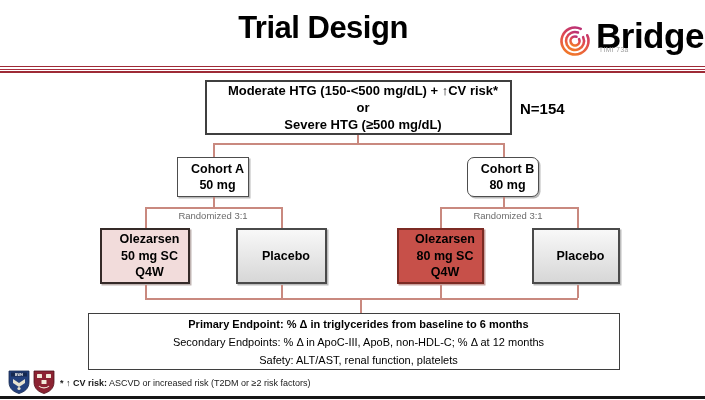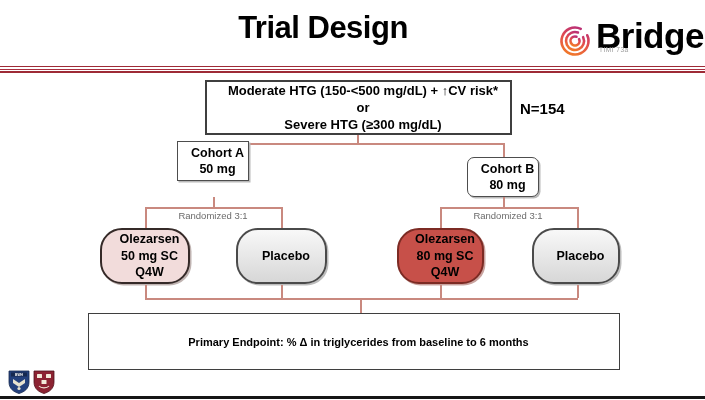--- a/index.html
+++ b/index.html
@@ -27,23 +27,23 @@
   .bottom-bar{position:absolute;left:0;top:396px;width:705px;height:3px;background:#161616;}
   
   .box{
     position:absolute;box-sizing:border-box;background:#fff;border:2px solid #3f3f3f;
     display:flex;flex-direction:column;align-items:center;justify-content:center;
     text-align:center;font-weight:bold;padding-left:9px;
   }
   .elig-box{left:205px;top:80px;width:307px;height:55px;font-size:13px;line-height:17px;}
   .n-label{position:absolute;left:520px;top:100px;font-size:15px;font-weight:bold;}
   .cohort{width:72px;height:40px;font-size:12.5px;line-height:16px;border-width:1.5px;border-color:#4d4d4d;box-shadow:1.5px 1.5px 0 #b9b9b9;}
-  .cohort-a{left:177px;top:141px;}
+  .cohort-a{left:177px;top:157px;}
   .cohort-b{left:467px;top:157px;border-radius:7px;}
-  .arm{height:56px;font-size:12.5px;line-height:16.5px;top:228px;border-radius:22px;}
+  .arm{height:56px;font-size:12.5px;line-height:16.5px;top:228px;}
   .arm-olez50{left:100px;width:90px;background:#F2DCDB;border:2.5px solid #352a28;box-shadow:1.5px 1.5px 0 #c0b4b2;}
   .arm-olez80{left:397px;width:87px;background:#C75049;border:2.5px solid #7c2b24;box-shadow:1.5px 1.5px 0 #c9a39f;}
   .arm-placebo-a{left:236px;width:91px;background:linear-gradient(180deg,#f8f8f8,#d7d7d7);border:2.5px solid #4a4a4a;box-shadow:1.5px 1.5px 0 #bdbdbd;}
   .arm-placebo-b{left:532px;width:88px;background:linear-gradient(180deg,#f8f8f8,#d7d7d7);border:2.5px solid #4a4a4a;box-shadow:1.5px 1.5px 0 #bdbdbd;}
   .endpoint-box{left:88px;top:313px;width:532px;height:57px;font-weight:normal;font-size:11px;line-height:18px;border-width:1.8px;}
   .endpoint-box .primary{font-weight:bold;}
   
   .line{position:absolute;background:#C9897F;}
   .rand-label{position:absolute;color:#6b6b6b;font-size:10px;text-align:center;width:120px;}
   
@@ -77,21 +77,21 @@
     </svg>
     <div class="bridge-word">Bridge</div>
     <div class="bridge-sub">TIMI 73a</div>
   </div>
 
   <div class="divider"></div>
 
   <div class="box elig-box">
     <div>Moderate HTG (150-&lt;500 mg/dL) + ↑CV risk*</div>
     <div>or</div>
-    <div>Severe HTG (≥300 mg/dL)</div>
+    <div>Severe HTG (≥500 mg/dL)</div>
   </div>
   <div class="n-label">N=154</div>
 
   <div class="line" style="left:357px;top:135px;width:1.5px;height:8px;"></div>
   <div class="line" style="left:213px;top:143px;width:291px;height:1.5px;"></div>
   <div class="line" style="left:213px;top:143px;width:1.5px;height:14px;"></div>
   <div class="line" style="left:503px;top:143px;width:1.5px;height:14px;"></div>
 
   <div class="box cohort cohort-a">
     <div>Cohort A</div>
@@ -133,36 +133,41 @@
 
   <div class="line" style="left:145px;top:285px;width:1.5px;height:13px;"></div>
   <div class="line" style="left:281px;top:285px;width:1.5px;height:13px;"></div>
   <div class="line" style="left:440px;top:285px;width:1.5px;height:13px;"></div>
   <div class="line" style="left:577px;top:285px;width:1.5px;height:13px;"></div>
   <div class="line" style="left:145px;top:298px;width:433px;height:1.5px;"></div>
   <div class="line" style="left:360px;top:298px;width:1.5px;height:15px;"></div>
 
   <div class="box endpoint-box">
     <div class="primary">Primary Endpoint: % Δ in triglycerides from baseline to 6 months</div>
+    <div>Secondary Endpoints: % Δ in ApoC-III, ApoB, non-HDL-C; % Δ at 12 months</div>
+    <div>Safety: ALT/AST, renal function, platelets</div>
   </div>
 
   <div class="bwh-logo">
     <svg width="22" height="24" viewBox="0 0 22 24">
       <path d="M1 1 H21 V12 C21 19 16 22 11 23.5 C6 22 1 19 1 12 Z" fill="#24417D" stroke="#16294f" stroke-width="0.8"></path>
       <rect x="3" y="2.5" width="16" height="4" fill="#16294f"></rect>
       <text x="11" y="5.9" text-anchor="middle" font-family="Liberation Sans, sans-serif" font-size="3.4" fill="#ffffff" font-weight="bold">BWH</text>
       <path d="M5 9 L11 13 L17 9 L17 13 L11 17 L5 13 Z" fill="#e8e3d0"></path>
       <circle cx="11" cy="18.5" r="1.6" fill="#e8e3d0"></circle>
     </svg>
   </div>
   <div class="hms-logo">
     <svg width="22" height="24" viewBox="0 0 22 24">
       <path d="M1 1 H21 V12 C21 19 16 22 11 23.5 C6 22 1 19 1 12 Z" fill="#8C2332" stroke="#4f121c" stroke-width="0.8"></path>
       <rect x="4" y="4" width="5" height="4" rx="0.5" fill="#f2ead9"></rect>
       <rect x="13" y="4" width="5" height="4" rx="0.5" fill="#f2ead9"></rect>
       <rect x="8.5" y="10" width="5" height="4" rx="0.5" fill="#f2ead9"></rect>
       <path d="M6 16 C8 18.5, 14 18.5, 16 16" stroke="#f2ead9" stroke-width="1.1" fill="none"></path>
     </svg>
   </div>
+  <div class="footnote">
+    <b>* ↑ </b><b>CV risk:</b><span> ASCVD or increased risk (T2DM or ≥2 risk factors)</span>
+  </div>
 
   <div class="bottom-bar"></div>
 
 </div>
 
 </body></html>

